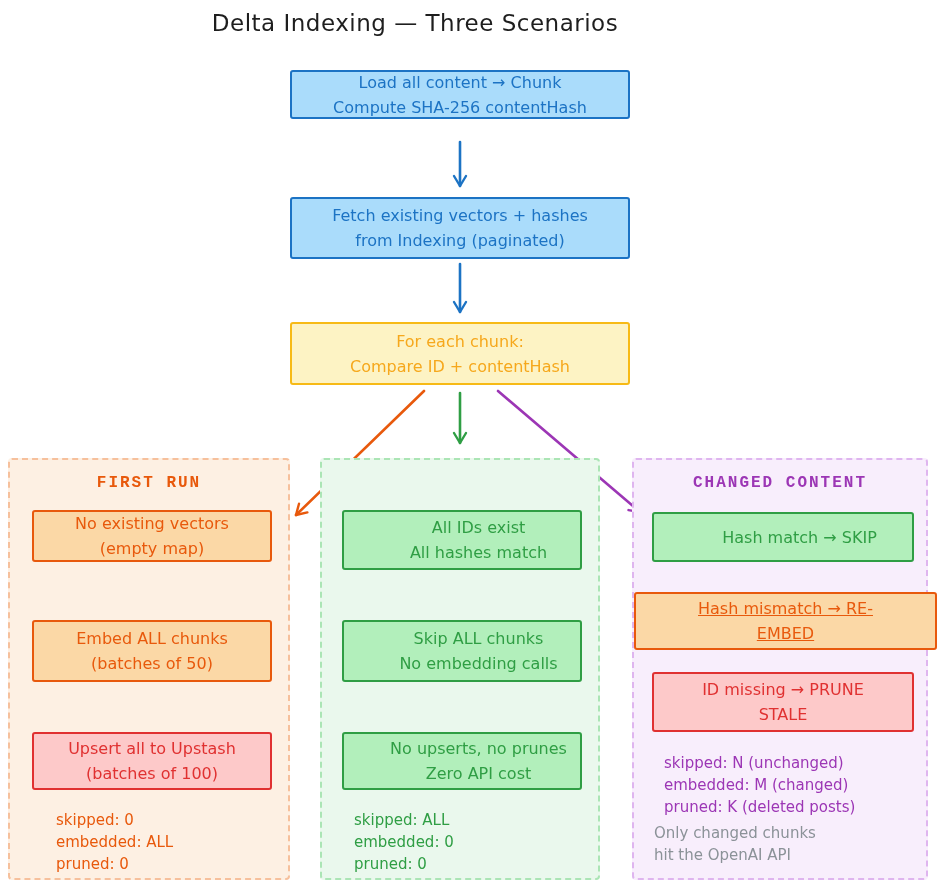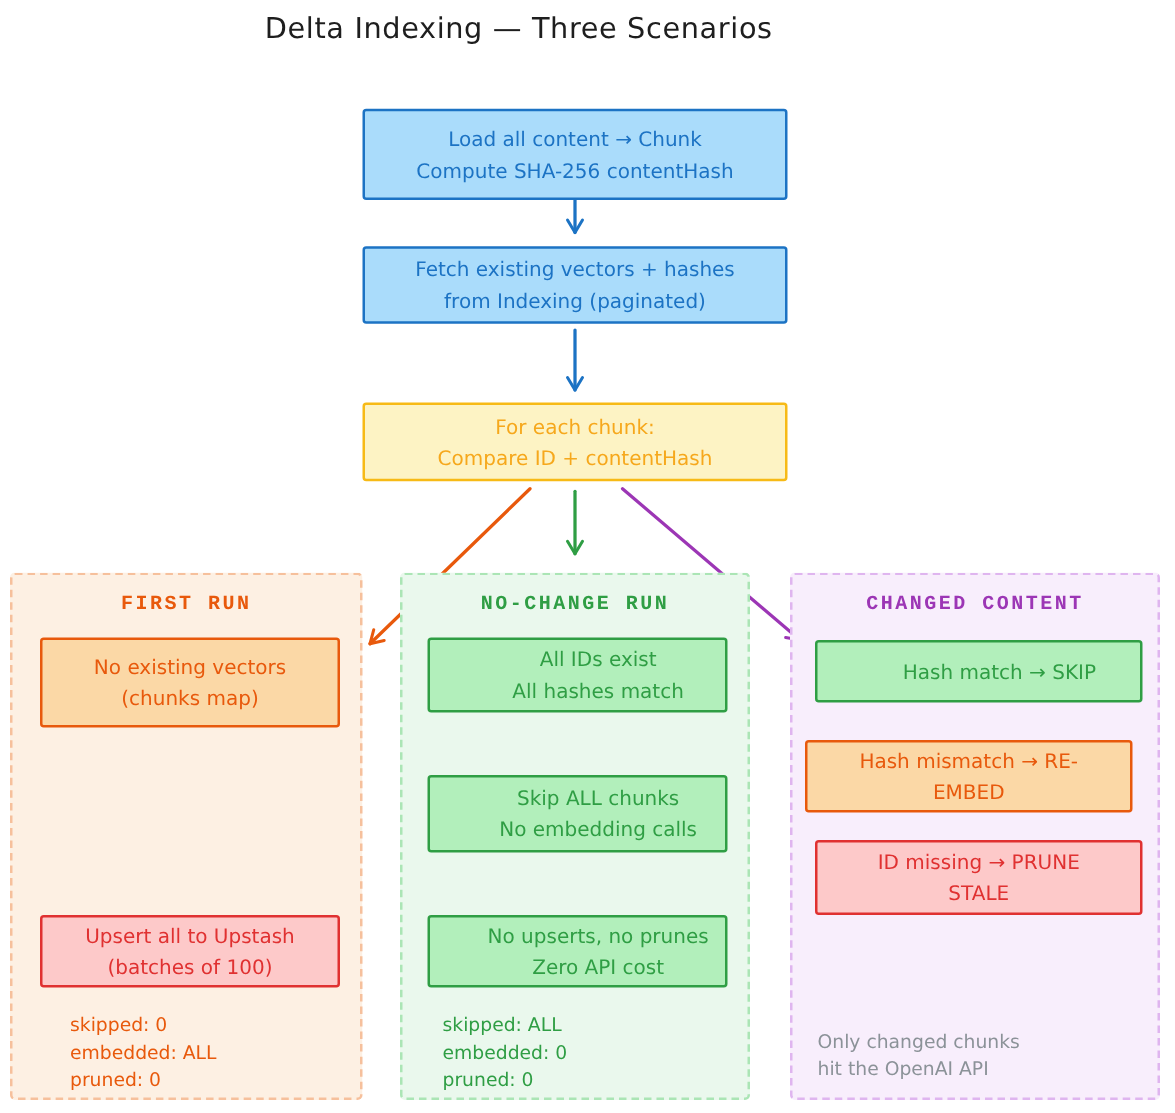--- a/index.html
+++ b/index.html
@@ -80,58 +80,61 @@
     <path class="shaft stroke-orange" d="M424,391 L296,515" marker-end="url(#ah-orange)"></path>
     <path class="shaft stroke-green" d="M460,393 L460,443" marker-end="url(#ah-green)"></path>
     <path class="shaft stroke-purple" d="M498,391 L640,512" marker-end="url(#ah-purple)"></path>
 
     <path class="shaft stroke-orange" d="M150,576 L150,613" marker-end="url(#ah-orange)"></path>
     <path class="shaft stroke-orange" d="M150,688 L150,725" marker-end="url(#ah-orange)"></path>
     <path class="shaft stroke-green" d="M460,576 L460,613" marker-end="url(#ah-green)"></path>
     <path class="shaft stroke-green" d="M460,688 L460,725" marker-end="url(#ah-green)"></path>
   </svg>
 
-  <div class="node blue" style="left:290px; top:70px; width:340px; height:73px;margin-top:17px;">
+  <div class="node blue" style="left:290px; top:70px; width:340px; height:49px;">
     <span>Load all content → Chunk</span>
     <span>Compute SHA-256 contentHash</span>
   </div>
 
   <div class="node blue" style="left:290px; top:197px; width:340px; height:62px;">
     <span>Fetch existing vectors + hashes</span>
     <span>from Indexing (paginated)</span>
   </div>
 
   <div class="node yellow" style="left:290px; top:322px; width:340px; height:63px;">
     <span>For each chunk:</span>
     <span>Compare ID + contentHash</span>
   </div>
 
   <section class="panel p-orange" style="left:8px; top:458px; width:282px; height:422px;">
     <div class="panel-header">FIRST RUN</div>
 
-    <div class="node orange" style="left:22px; top:50px; width:240px; height:72px;">
+    <div class="node orange" style="left:22px; top:50px; width:240px; height:52px;">
       <span>No existing vectors</span>
-      <span>(chunks map)</span>
+      <span>(empty map)</span>
     </div>
 
+    <div class="node orange" style="left:22px; top:160px; width:240px; height:62px;">
+      <span>Embed ALL chunks</span>
+      <span>(batches of 50)</span>
+    </div>
 
     <div class="node red" style="left:22px; top:272px; width:240px; height:58px;">
       <span>Upsert all to Upstash</span>
       <span>(batches of 100)</span>
     </div>
 
     <div class="stats c-orange" style="left:34px; top:349px;margin-left:12px;">
       <span>skipped: 0</span>
       <span>embedded: ALL</span>
       <span>pruned: 0</span>
     </div>
   </section>
 
   <section class="panel p-green" style="left:320px; top:458px; width:280px; height:422px;">
-    <div class="panel-header">NO-CHANGE RUN</div>
 
     <div class="node green" style="left:20px; top:50px; width:240px; height:60px;">
       <span>All IDs exist</span>
       <span>All hashes match</span>
     </div>
 
     <div class="node green" style="left:20px; top:160px; width:240px; height:62px;">
       <span>Skip ALL chunks</span>
       <span>No embedding calls</span>
     </div>
@@ -149,30 +152,35 @@
   </section>
 
   <section class="panel p-purple" style="left:632px; top:458px; width:296px; height:422px;">
     <div class="panel-header">CHANGED CONTENT</div>
 
     <div class="node green" style="left:18px; top:52px; width:262px; height:50px;">
       <span>Hash match → SKIP</span>
       <span></span>
     </div>
 
-    <div class="node orange" style="left:10px; top:132px; width:262px; height:58px;">
+    <div class="node orange" style="left:0; top:132px; width:303px; height:58px;text-decoration:underline;">
       <span>Hash mismatch → RE-</span>
       <span>EMBED</span>
     </div>
 
     <div class="node red" style="left:18px; top:212px; width:262px; height:60px;">
       <span>ID missing → PRUNE</span>
       <span>STALE</span>
     </div>
 
+    <div class="stats c-purple" style="left:30px; top:292px;">
+      <span>skipped: N (unchanged)</span>
+      <span>embedded: M (changed)</span>
+      <span>pruned: K (deleted posts)</span>
+    </div>
 
     <div class="stats c-gray" style="left:20px; top:362px;">
       <span>Only changed chunks</span>
       <span>hit the OpenAI API</span>
     </div>
   </section>
 
 </div>
 
 </body></html>

